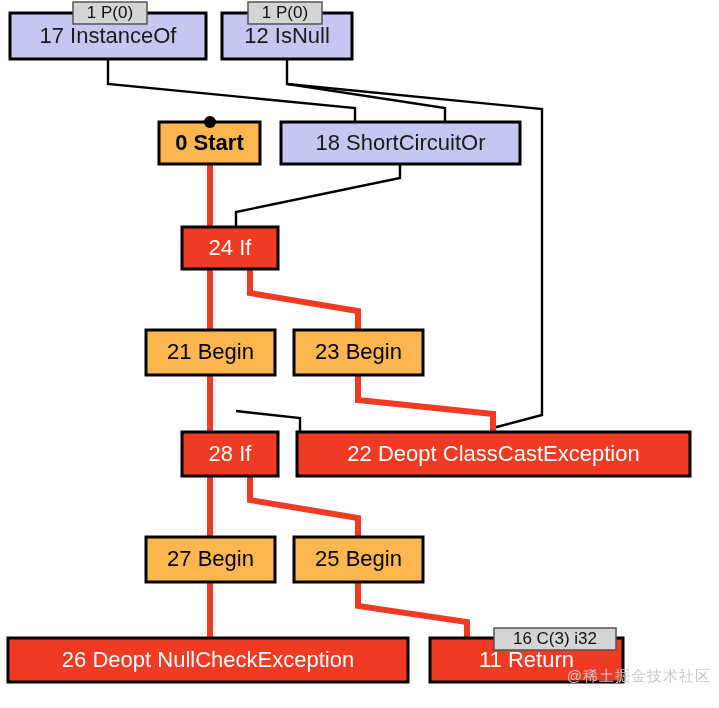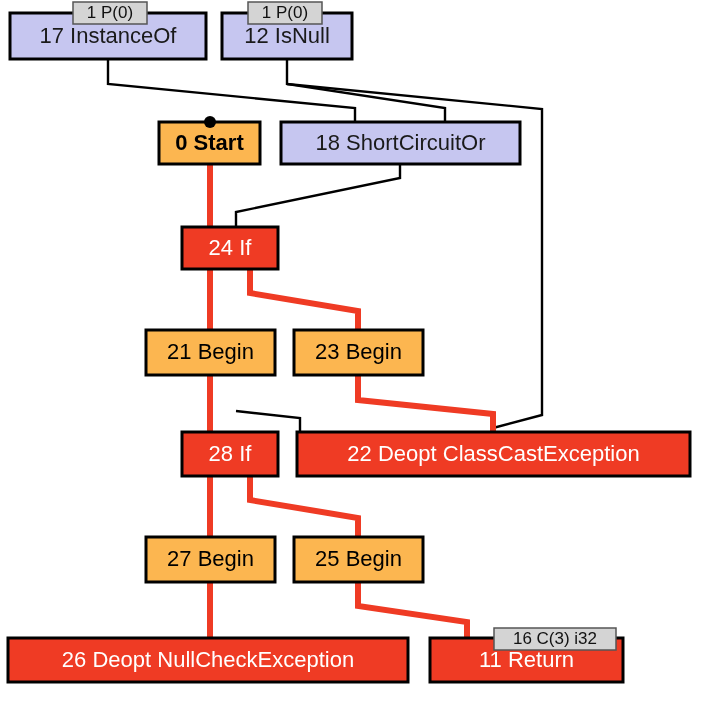--- a/index.html
+++ b/index.html
@@ -159,13 +159,14 @@
         </g>
         <g>
           <rect x="494" y="628" width="122" height="22" class="port-rect"></rect>
           <text x="555" y="640" class="port-label">16 C(3) i32</text>
         </g>
       </g>
     <g id="marker-layer">
         <circle cx="210" cy="122" r="6" class="start-dot"></circle>
       </g>
   </svg>
+  <div class="watermark">@稀土掘金技术社区</div>
 </div>
 
 </body></html>

